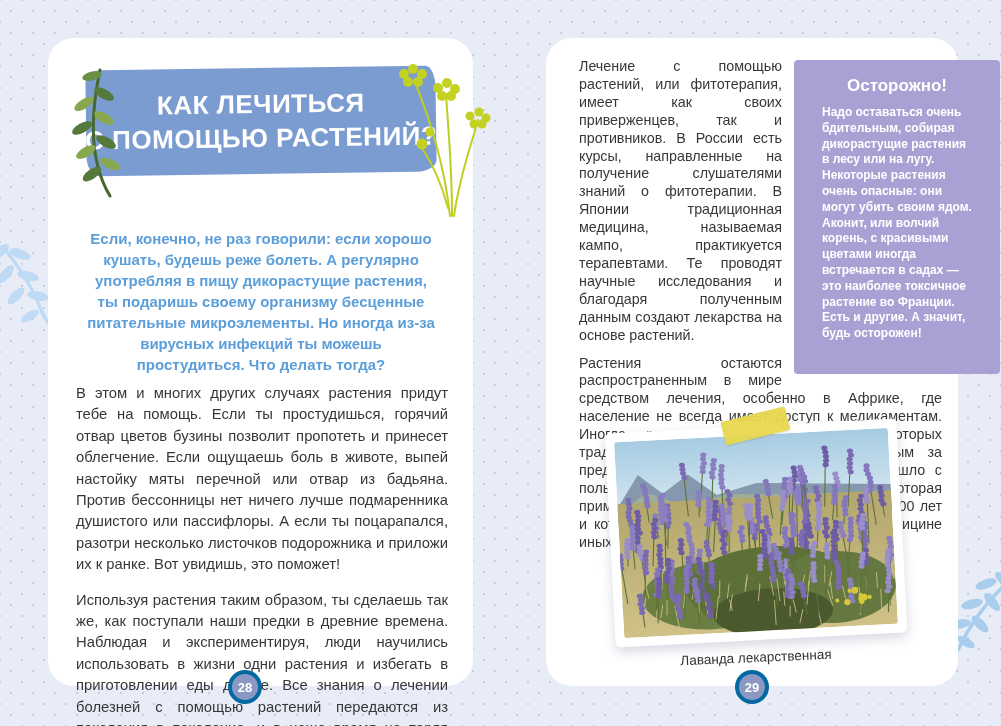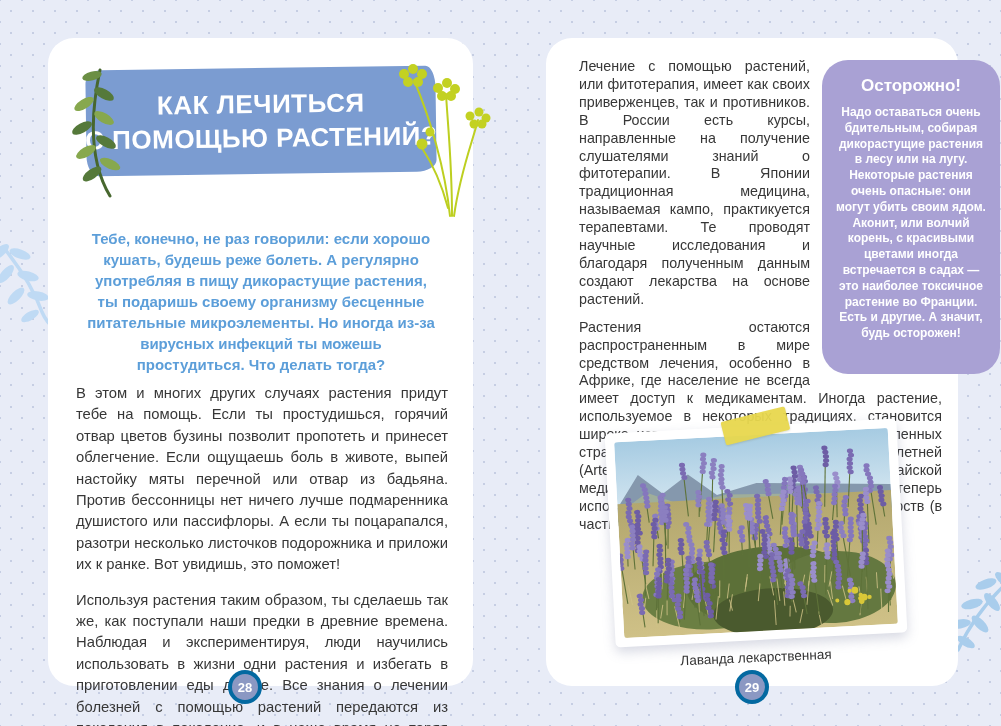--- a/index.html
+++ b/index.html
@@ -37,25 +37,25 @@
   .left-body{position:absolute;left:28px;top:345px;width:388px;
     color:#373737;font-size:14.8px;line-height:21.4px;text-align:justify;}
   .left-body p{margin:0 16px 14px 0;}
 
   
   .right-body{position:absolute;left:24px;top:20px;width:372px;
     color:#373737;font-size:14.3px;line-height:17.9px;text-align:justify;}
   .right-body p{margin:0 0 10px 9px;}
   .warning-box{
     float:right;width:150px;min-height:282px;margin:2px -58px 12px 12px;
-    background:#a9a1d4;border-radius:26px;padding:16px 14px;box-sizing:content-box;
+    background:#a9a1d4;border-radius:4px;padding:16px 28px;box-sizing:content-box;
     color:#fff;
   }
   .warning-box h3{margin:0 0 9px 0;font-size:17px;line-height:20px;text-align:center;font-weight:bold;}
-  .warning-box div{font-size:12px;line-height:15.8px;font-weight:bold;text-align:center;}
+  .warning-box div{font-size:12px;line-height:15.8px;font-weight:bold;text-align:left;}
 
   .photo-frame{
     position:absolute;left:64px;top:388px;width:274px;height:196px;
     background:#fff;border-radius:5px;padding:9px;
     transform:rotate(-3deg);box-shadow:0 5px 12px rgba(110,120,155,.28);
   }
   .photo-scene{width:274px;height:196px;border-radius:3px;overflow:hidden;display:block;}
   .tape{
     position:absolute;left:118px;top:-12px;width:66px;height:24px;
     background:#e8d84e;opacity:.95;border-radius:2px;transform:rotate(-11deg);
@@ -150,21 +150,21 @@
         <circle cx="80" cy="58" r="4.5"></circle>
           <circle cx="89" cy="54" r="4.5"></circle>
           <circle cx="96" cy="60" r="4.5"></circle>
           <circle cx="84" cy="66" r="4.5"></circle>
           <circle cx="92" cy="66" r="4.5"></circle>
         <circle cx="32" cy="86" r="5.5"></circle>
           <circle cx="40" cy="74" r="4.5"></circle>
       </g>
     </svg>
 
-    <div class="intro">Тебе, конечно, не раз говорили: если хорошо кушать, будешь реже болеть. А регулярно употребляя в пищу дикорастущие растения, ты подаришь своему организму бесценные питательные микроэлементы. Но иногда из-за вирусных инфекций ты можешь простудиться. Что делать тогда?</div>
+    <div class="intro">Если, конечно, не раз говорили: если хорошо кушать, будешь реже болеть. А регулярно употребляя в пищу дикорастущие растения, ты подаришь своему организму бесценные питательные микроэлементы. Но иногда из-за вирусных инфекций ты можешь простудиться. Что делать тогда?</div>
 
     <div class="left-body">
       <p>В этом и многих других случаях растения придут тебе на помощь. Если ты простудишься, горячий отвар цветов бузины позволит пропотеть и принесет облегчение. Если ощущаешь боль в животе, выпей настойку мяты перечной или отвар из бадьяна. Против бессонницы нет ничего лучше подмаренника душистого или пассифлоры. А если ты поцарапался, разотри несколько листочков подорожника и приложи их к ранке. Вот увидишь, это поможет!</p>
       <p>Используя растения таким образом, ты сделаешь так же, как поступали наши предки в древние времена. Наблюдая и экспериментируя, люди научились использовать в жизни одни растения и избегать в приготовлении еды другие. Все знания о лечении болезней с помощью растений передаются из поколения в поколение, и в наше время не теряя актуальности. Сегодня при лечении заболеваний люди обращаются к врачам, и те выписывают необходимые лекарственные средства, создаваемые из растений.</p>
     </div>
   </div>
 
   <div class="page page-right">
 
     <div class="right-body">

